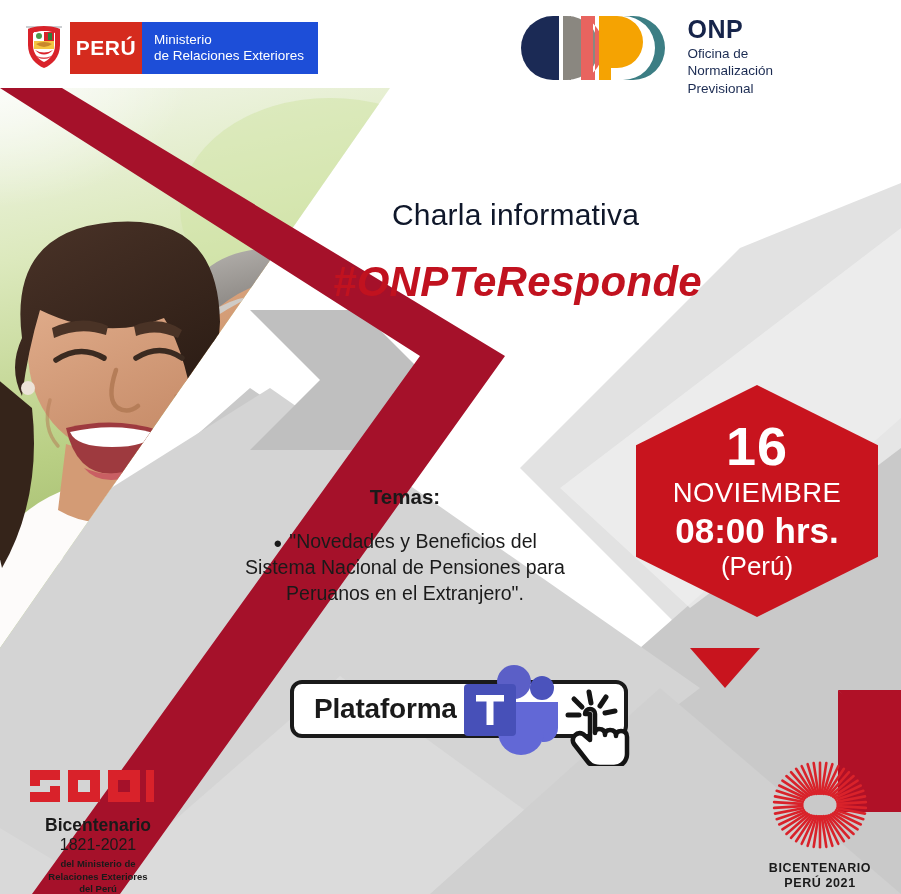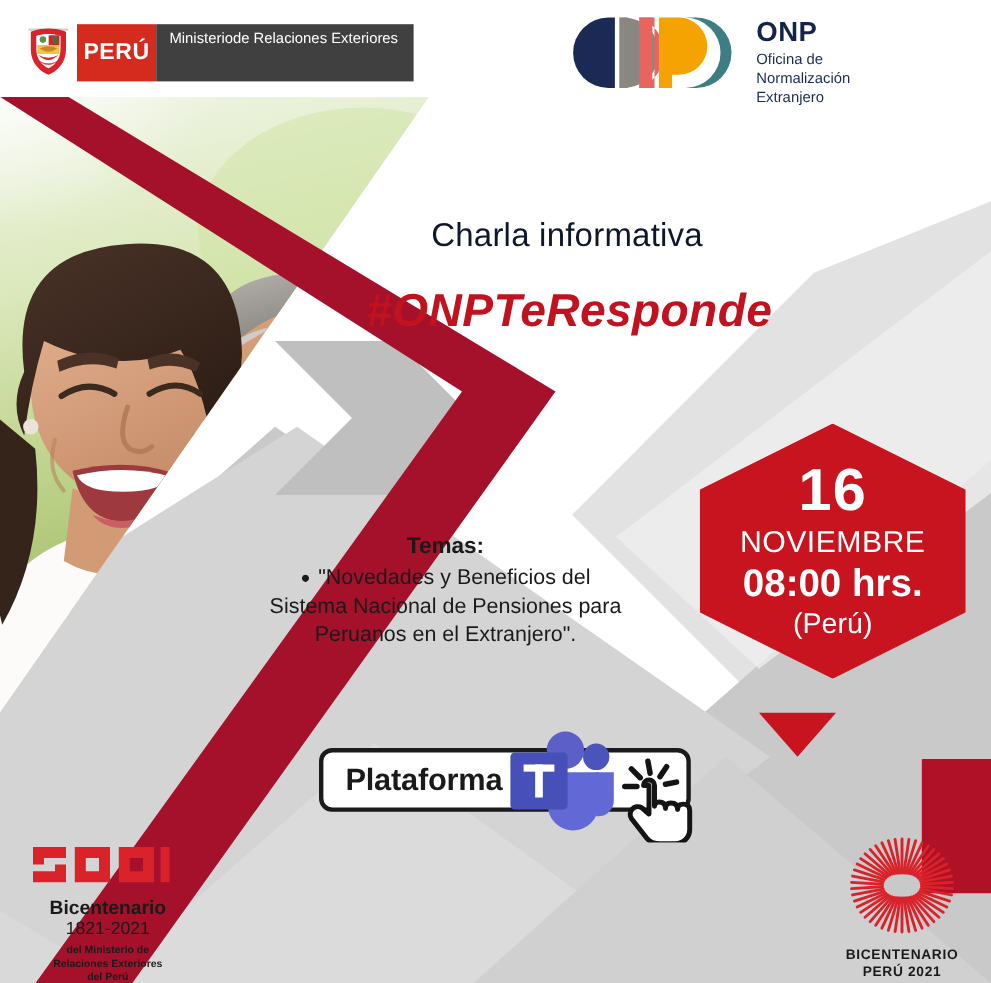--- a/index.html
+++ b/index.html
@@ -14,21 +14,21 @@
   #poster { position:absolute; inset:0; width:901px; height:894px; background:#ffffff; overflow:hidden; }
 
   
   .header { position:absolute; left:0; top:0; width:799px; height:88px; background:#ffffff; z-index:40; }
 
   .gob-logo { position:absolute; left:18px; top:22px; height:52px; display:flex; align-items:stretch; }
   .coat { width:52px; height:52px; position:relative; display:block; }
   .coat svg { display:block; }
   .peru-box { width:72px; background:#D52B1E; color:#fff; display:flex; align-items:center; justify-content:center;
               font-size:21px; font-weight:600; letter-spacing:.5px; }
-  .min-box { background:#404040; color:#fff; padding:5px 14px 5px 12px; display:flex; flex-direction:row;
+  .min-box { background:#1d4ed8; color:#fff; padding:5px 14px 5px 12px; display:flex; flex-direction:column;
              justify-content:center; line-height:1.16; font-size:13.5px; }
   .min-box span { display:block; white-space:nowrap; }
 
   .onp-logo { position:absolute; right:26px; top:14px; display:flex; align-items:flex-start; gap:16px; }
   .onp-mark { width:152px; height:68px; }
   .onp-text { padding-top:3px; color:#1B2B52; }
   .onp-text .onp-name { font-size:25px; font-weight:700; letter-spacing:.5px; line-height:1; margin-bottom:3px; color:#16244A;}
   .onp-text .onp-sub { font-size:13.5px; line-height:1.28; color:#1B2B52; }
   .onp-text .onp-sub span { display:block; }
 
@@ -45,21 +45,21 @@
   .chev { position:absolute; left:0; top:88px; width:901px; height:806px; z-index:8; pointer-events:none; }
 
   
   .charla { position:absolute; left:0; top:198px; width:901px; text-align:center; z-index:20;
             font-size:30px; color:#0f172a; letter-spacing:.2px; padding-left:130px; }
   .hashtag { position:absolute; left:0; top:258px; width:901px; text-align:center; z-index:20;
              font-size:42px; font-weight:700; font-style:italic; color:#C1121F; letter-spacing:.3px;
              padding-left:134px; }
 
   .temas { position:absolute; left:150px; top:485px; width:510px; z-index:20; text-align:center; color:#1A1A1A; }
-  .temas-title { font-size:20.5px; font-weight:700; margin-bottom:4px; }
+  .temas-title { font-size:20.5px; font-weight:700; margin-bottom:20px; }
   .temas-body { font-size:19.5px; line-height:1.33; }
   .temas-body .bullet { font-size:15px; vertical-align:middle; margin-right:7px; }
 
   
   .hex { position:absolute; left:636px; top:385px; width:242px; height:232px; z-index:22; }
   .hex-shape { position:absolute; inset:0; background:#C8141E;
      -webkit-clip-path: polygon(50% 0%, 100% 26%, 100% 74%, 50% 100%, 0% 74%, 0% 26%);
      clip-path: polygon(50% 0%, 100% 26%, 100% 74%, 50% 100%, 0% 74%, 0% 26%); }
   .hex-txt { position:absolute; inset:0; display:flex; flex-direction:column; align-items:center;
              justify-content:center; color:#fff; text-align:center; }
@@ -409,19 +409,19 @@
         <path d="M80 2 h18 a26 26 0 0 1 0 52 h-6 v12 h-12 z" fill="#F5A302"></path>
 
         <path d="M104 2 h10 a32 32 0 0 1 0 64 h-10 a30 30 0 0 0 0 -64 z" fill="#3C7E84"></path>
         <path d="M108 2 a32 32 0 0 1 0 64 a30 30 0 0 0 0 -64 z" fill="#3C7E84"></path>
       </svg>
       <div class="onp-text">
         <div class="onp-name">ONP</div>
         <div class="onp-sub">
           <span>Oficina de</span>
           <span>Normalización</span>
-          <span>Extranjero</span>
+          <span>Previsional</span>
         </div>
       </div>
     </div>
   </div>
 
 </div>
 
 </body></html>

